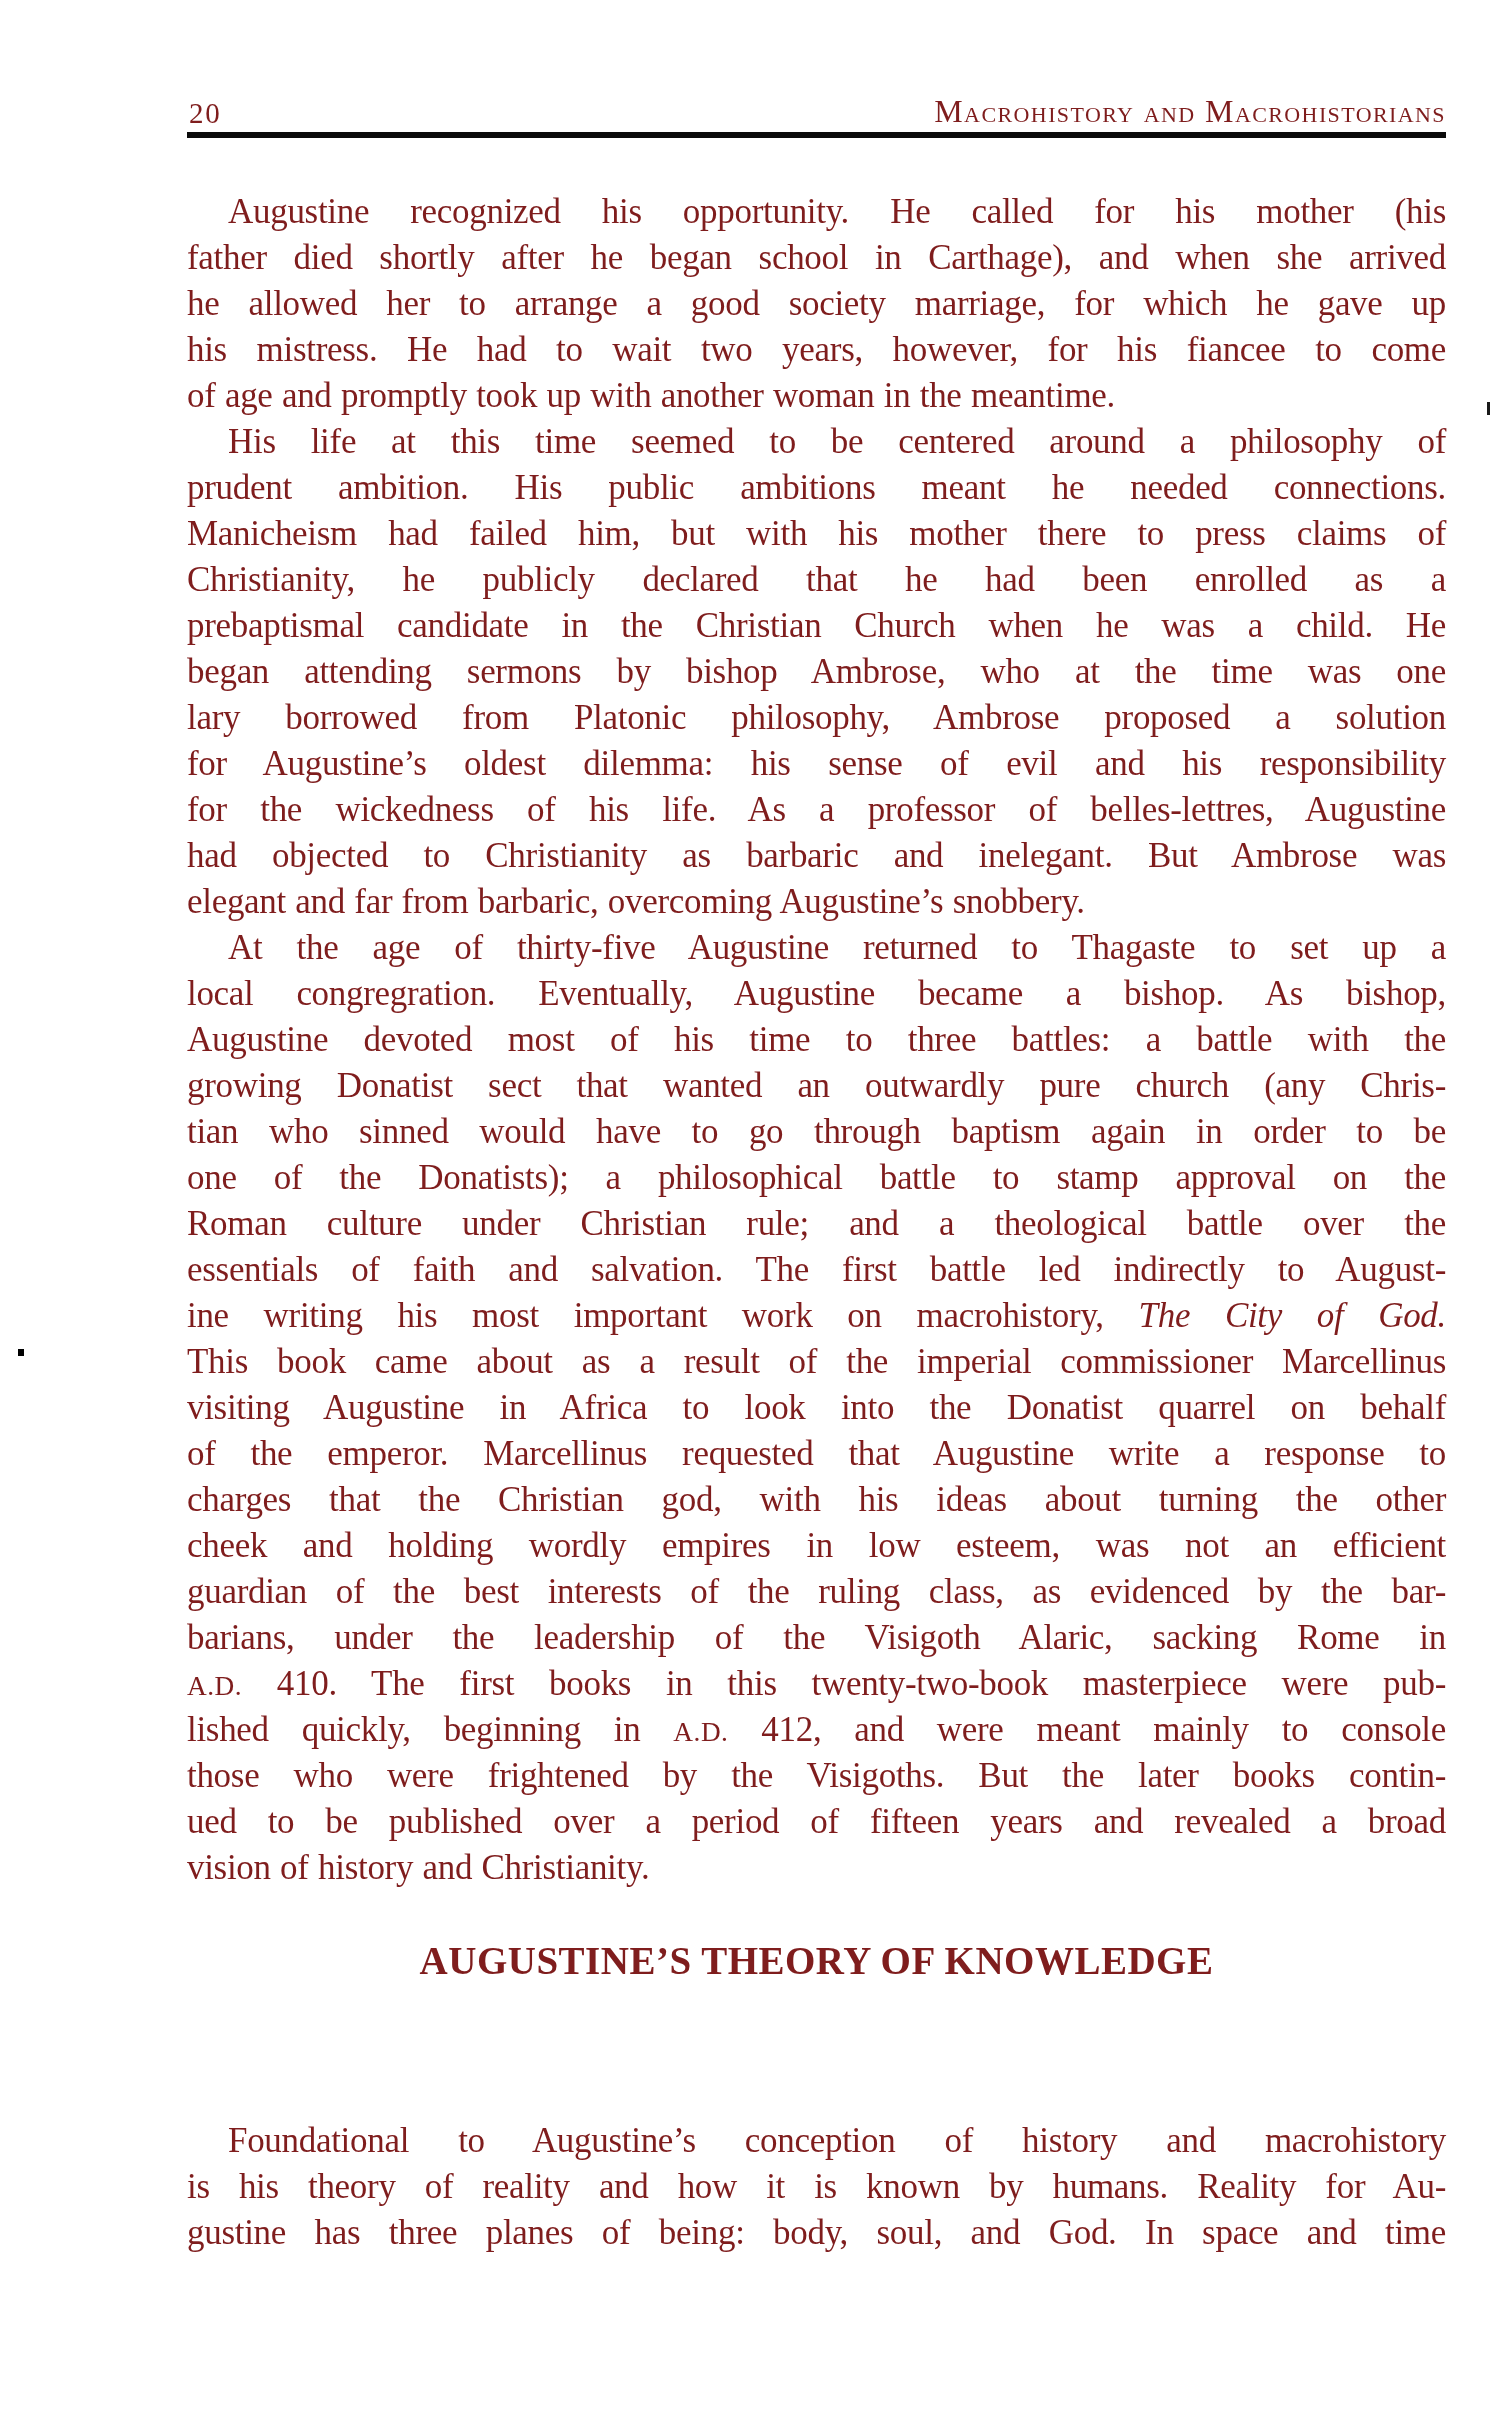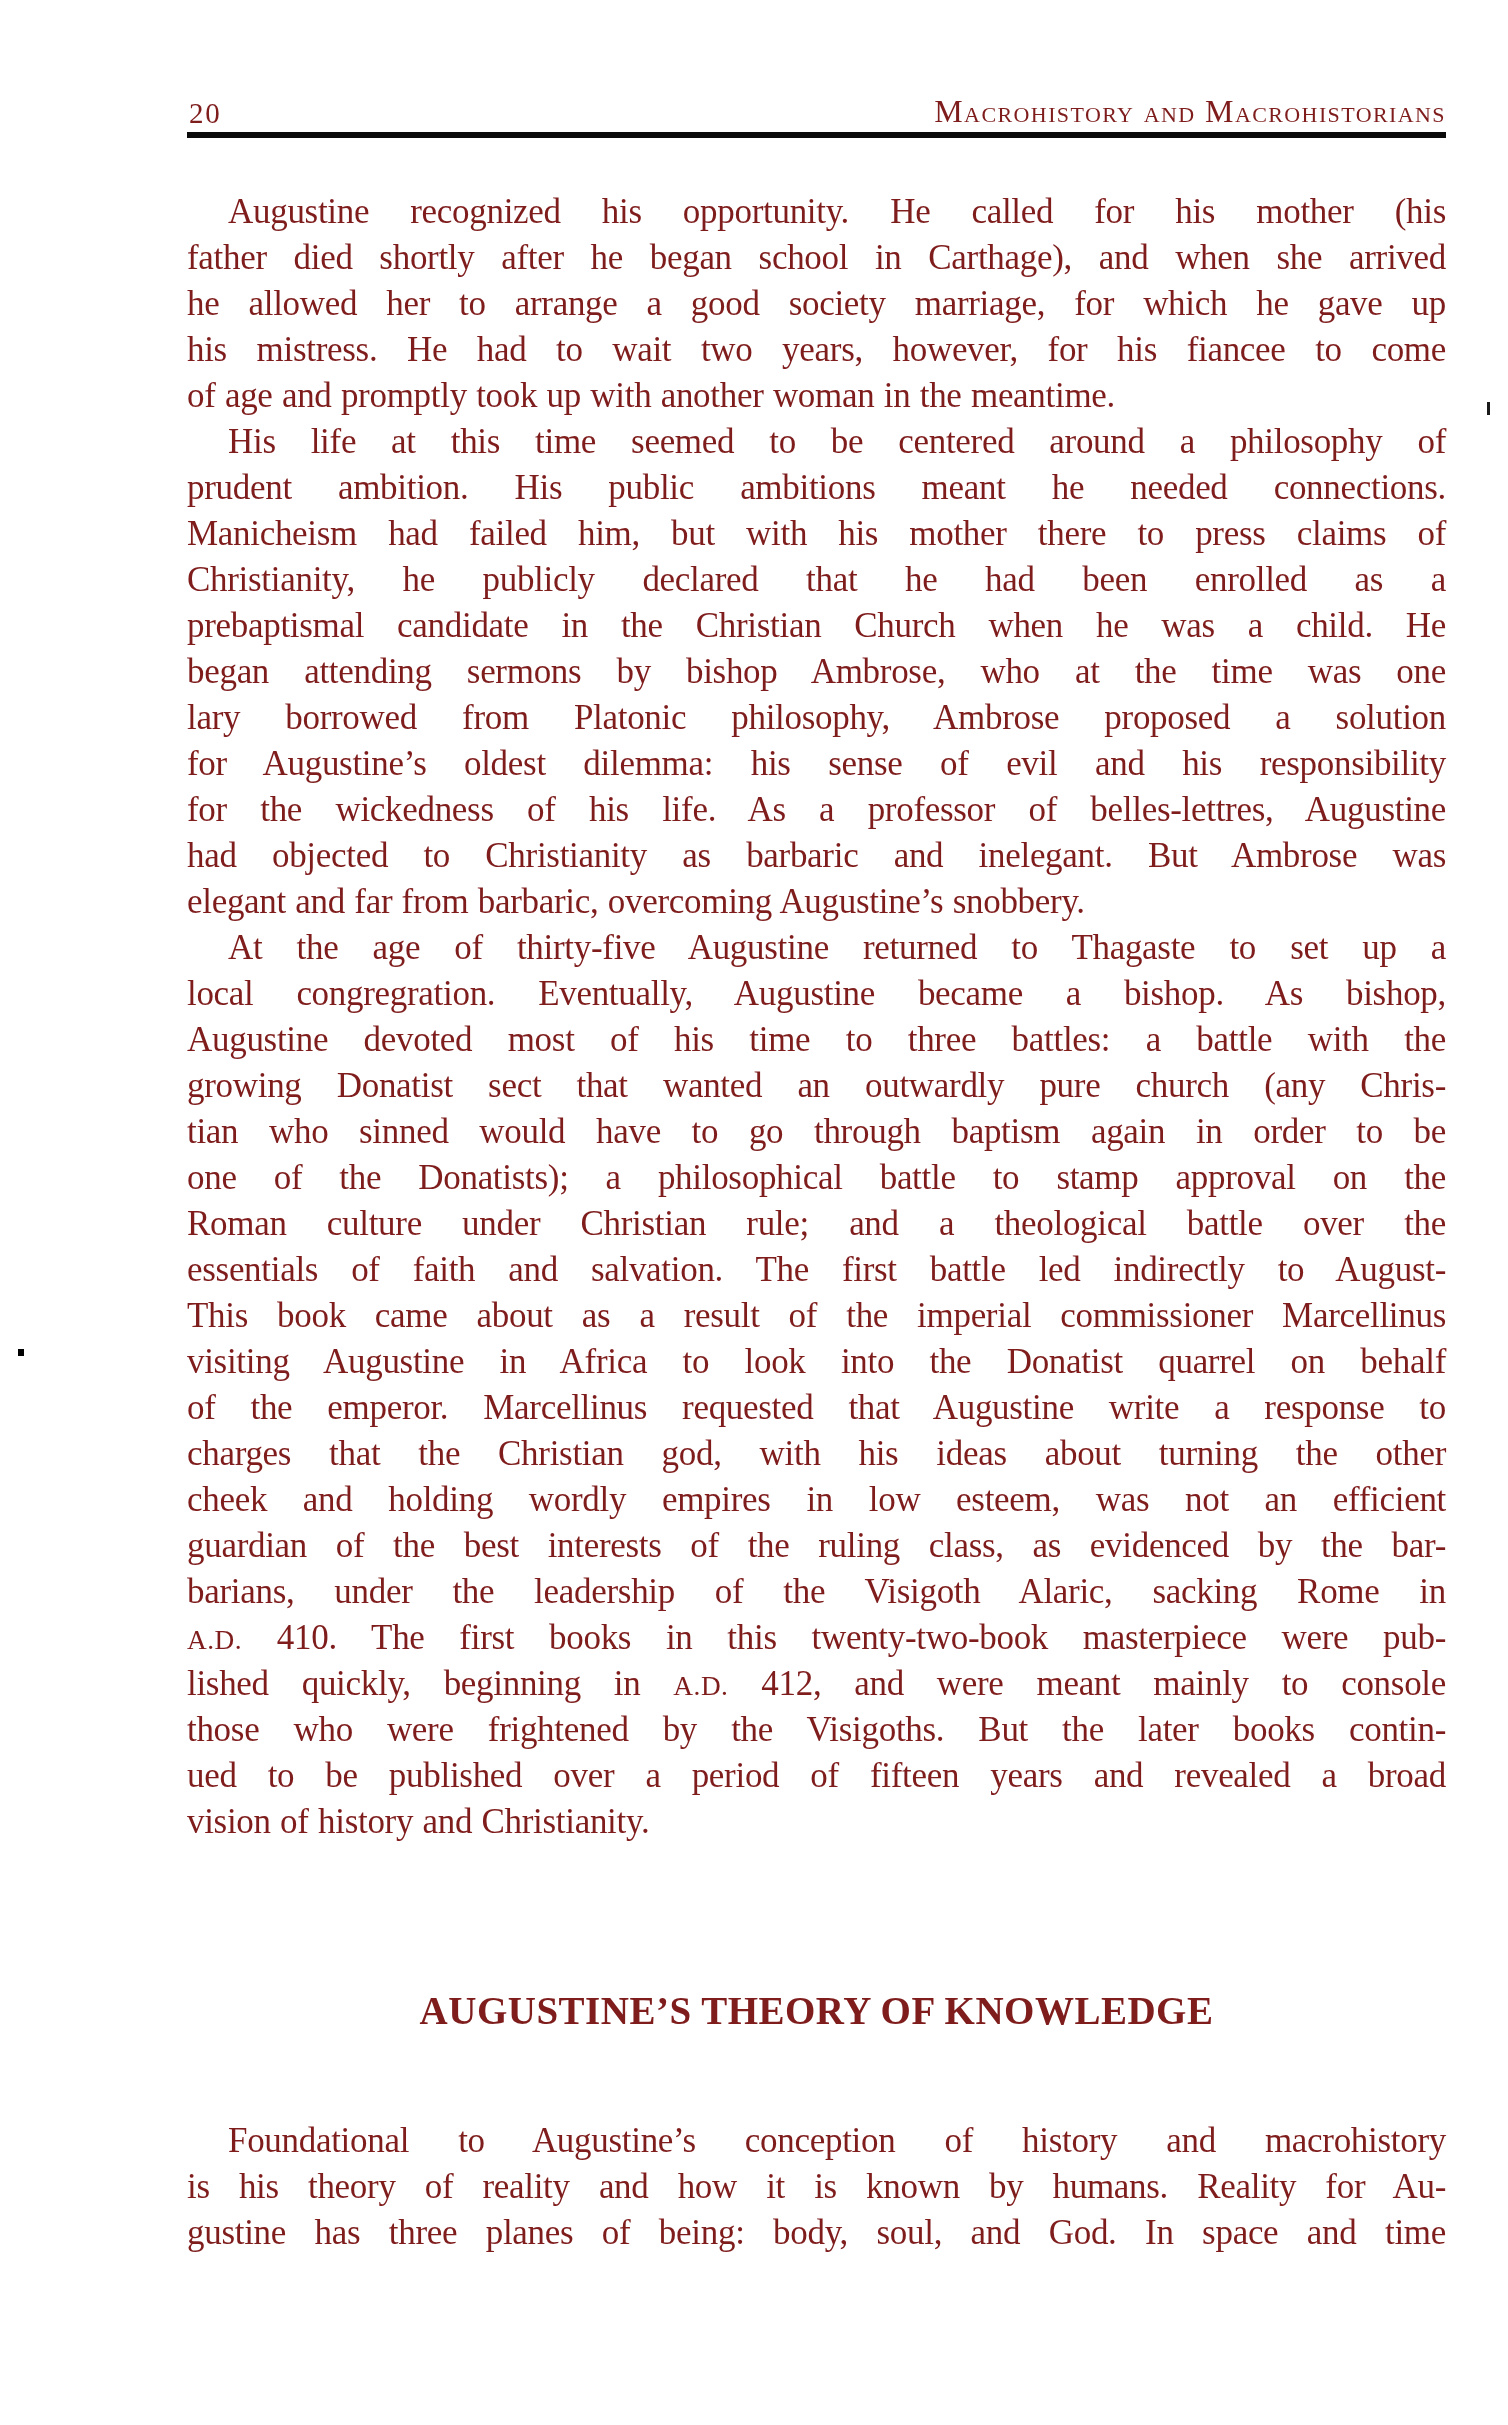--- a/index.html
+++ b/index.html
@@ -64,21 +64,21 @@
     text-align-last: justify;
     overflow: visible;
     white-space: normal;
   }
   .line.first { text-indent: 41px; }
   .line.para-end { text-align-last: left; }
   .italic { font-style: italic; }
   .smallcaps { font-size: 0.78em; letter-spacing: 0.5px; }
   
   #section-heading {
-    top: 1988px;
+    top: 1938px;
     text-align: center;
     font-weight: bold;
     font-size: 39px;
     letter-spacing: 0.5px;
     margin: 0;
   }
   
   #artifact-dot {
     position: absolute;
     left: 17.7px;
@@ -131,20 +131,21 @@
       </div>
       <div class="para">
         <div class="line first"><span>At the age of thirty-five Augustine returned to Thagaste to set up a</span></div>
         <div class="line"><span>local congregration. Eventually, Augustine became a bishop. As bishop,</span></div>
         <div class="line"><span>Augustine devoted most of his time to three battles: a battle with the</span></div>
         <div class="line"><span>growing Donatist sect that wanted an outwardly pure church (any Chris-</span></div>
         <div class="line"><span>tian who sinned would have to go through baptism again in order to be</span></div>
         <div class="line"><span>one of the Donatists); a philosophical battle to stamp approval on the</span></div>
         <div class="line"><span>Roman culture under Christian rule; and a theological battle over the</span></div>
         <div class="line"><span>essentials of faith and salvation. The first battle led indirectly to August-</span></div>
+        <div class="line"><span>ine writing his most important work on macrohistory, </span><span class="italic">The City of God.</span></div>
         <div class="line"><span>This book came about as a result of the imperial commissioner Marcellinus</span></div>
         <div class="line"><span>visiting Augustine in Africa to look into the Donatist quarrel on behalf</span></div>
         <div class="line"><span>of the emperor. Marcellinus requested that Augustine write a response to</span></div>
         <div class="line"><span>charges that the Christian god, with his ideas about turning the other</span></div>
         <div class="line"><span>cheek and holding wordly empires in low esteem, was not an efficient</span></div>
         <div class="line"><span>guardian of the best interests of the ruling class, as evidenced by the bar-</span></div>
         <div class="line"><span>barians, under the leadership of the Visigoth Alaric, sacking Rome in</span></div>
         <div class="line"><span class="smallcaps">A.D.</span><span> 410. The first books in this twenty-two-book masterpiece were pub-</span></div>
         <div class="line"><span>lished quickly, beginning in </span><span class="smallcaps">A.D.</span><span> 412, and were meant mainly to console</span></div>
         <div class="line"><span>those who were frightened by the Visigoths. But the later books contin-</span></div>

